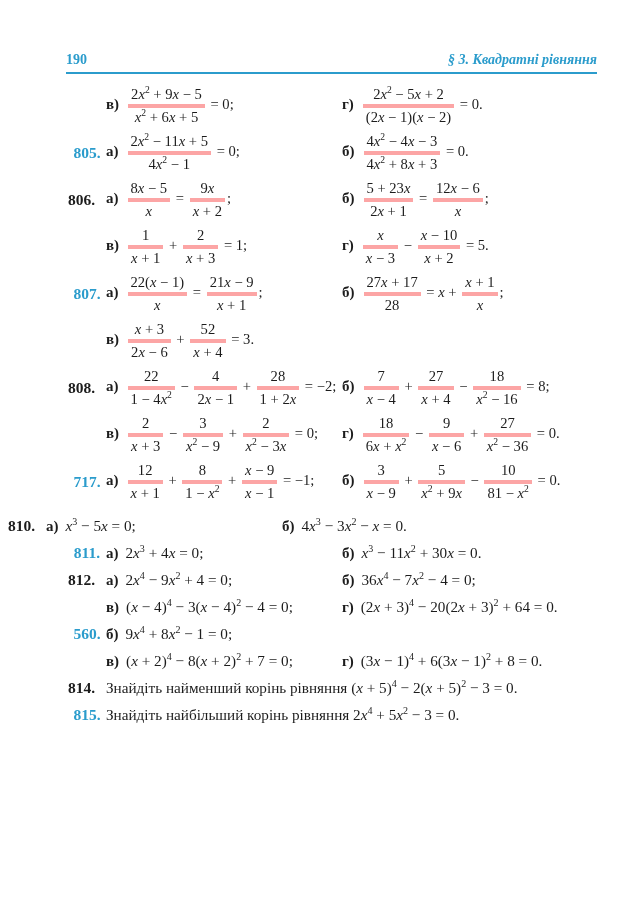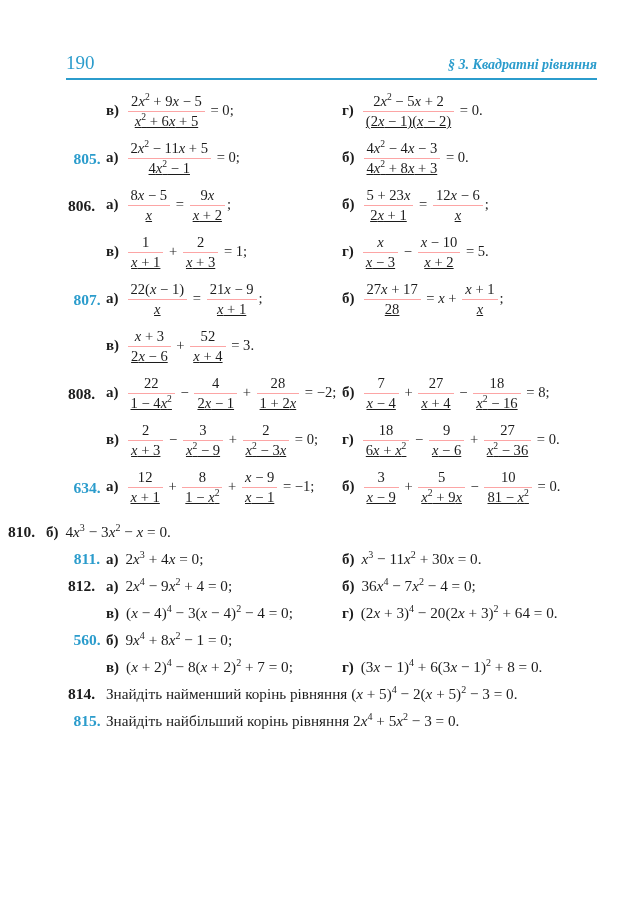--- a/index.html
+++ b/index.html
@@ -12,21 +12,21 @@
     position:relative;
   }
   
   .header{
     margin:52px 41px 0 66px;
     display:flex;justify-content:space-between;align-items:baseline;
     border-bottom:2px solid var(--accent,#2b9ccc);
     padding-bottom:4px;
   }
   .page-num{
-    font-weight:normal;font-size:19px;color:var(--accent,#2b9ccc);
+    font-weight:bold;font-size:14px;color:var(--accent,#2b9ccc);
   }
   .section-title{
     font-weight:bold;font-style:italic;font-size:14px;color:var(--accent,#2b9ccc);
   }
   
   .content{margin-top:8px;}
   .row{
     display:grid;
     grid-template-columns:38px 236px 1fr;
     align-items:center;
@@ -44,22 +44,22 @@
   .part{white-space:nowrap;font-size:14.6px;}
   .row.simple .part{font-size:15.2px;}
   .plabel{font-weight:bold;margin-right:7px;font-size:15px;}
   .expr i{font-style:italic;}
   .expr sup{font-size:0.66em;line-height:0;vertical-align:super;}
   
   .frac{
     display:inline-block;vertical-align:middle;
     text-align:center;margin:2px 2px;line-height:1.15;
   }
-  .frac .fnum{display:block;padding:0 3px 1px 3px;border-bottom:1px solid #fca5a5;}
-  .frac .fden{display:block;padding:1px 3px 0 3px;text-decoration:underline;}
+  .frac .fnum{display:block;padding:0 3px 1px 3px;border-bottom:4px solid #fca5a5;}
+  .frac .fden{display:block;padding:1px 3px 0 3px;}
 </style>
 </head>
 <body>
 
 <div class="header">
   <span class="page-num">190</span>
   <span class="section-title">§ 3. Квадратні рівняння</span>
 </div>
 
 <div class="content" id="content">
@@ -97,26 +97,27 @@
       <span class="num">808.</span>
       <span class="part"><b class="plabel">а)</b><span class="expr"><span class="frac"><span class="fnum">22</span><span class="fden">1 − 4<i>x</i><sup>2</sup></span></span><span> − </span><span class="frac"><span class="fnum">4</span><span class="fden">2<i>x</i> − 1</span></span><span> + </span><span class="frac"><span class="fnum">28</span><span class="fden">1 + 2<i>x</i></span></span><span> = −2;</span></span></span>
       <span class="part"><b class="plabel">б)</b><span class="expr"><span class="frac"><span class="fnum">7</span><span class="fden"><i>x</i> − 4</span></span><span> + </span><span class="frac"><span class="fnum">27</span><span class="fden"><i>x</i> + 4</span></span><span> − </span><span class="frac"><span class="fnum">18</span><span class="fden"><i>x</i><sup>2</sup> − 16</span></span><span> = 8;</span></span></span>
     </div>
     <div class="row">
       <span class="num"></span>
       <span class="part"><b class="plabel">в)</b><span class="expr"><span class="frac"><span class="fnum">2</span><span class="fden"><i>x</i> + 3</span></span><span> − </span><span class="frac"><span class="fnum">3</span><span class="fden"><i>x</i><sup>2</sup> − 9</span></span><span> + </span><span class="frac"><span class="fnum">2</span><span class="fden"><i>x</i><sup>2</sup> − 3<i>x</i></span></span><span> = 0;</span></span></span>
       <span class="part"><b class="plabel">г)</b><span class="expr"><span class="frac"><span class="fnum">18</span><span class="fden">6<i>x</i> + <i>x</i><sup>2</sup></span></span><span> − </span><span class="frac"><span class="fnum">9</span><span class="fden"><i>x</i> − 6</span></span><span> + </span><span class="frac"><span class="fnum">27</span><span class="fden"><i>x</i><sup>2</sup> − 36</span></span><span> = 0.</span></span></span>
     </div>
     <div class="row">
-      <span class="num accent">634.</span>
+      <span class="num accent">717.</span>
       <span class="part"><b class="plabel">а)</b><span class="expr"><span class="frac"><span class="fnum">12</span><span class="fden"><i>x</i> + 1</span></span><span> + </span><span class="frac"><span class="fnum">8</span><span class="fden">1 − <i>x</i><sup>2</sup></span></span><span> + </span><span class="frac"><span class="fnum"><i>x</i> − 9</span><span class="fden"><i>x</i> − 1</span></span><span> = −1;</span></span></span>
       <span class="part"><b class="plabel">б)</b><span class="expr"><span class="frac"><span class="fnum">3</span><span class="fden"><i>x</i> − 9</span></span><span> + </span><span class="frac"><span class="fnum">5</span><span class="fden"><i>x</i><sup>2</sup> + 9<i>x</i></span></span><span> − </span><span class="frac"><span class="fnum">10</span><span class="fden">81 − <i>x</i><sup>2</sup></span></span><span> = 0.</span></span></span>
     </div>
     <div class="row simple">
       <span class="num">810.</span>
+      <span class="part"><b class="plabel">а)</b><span class="expr"><span><i>x</i><sup>3</sup> − 5<i>x</i> = 0;</span></span></span>
       <span class="part"><b class="plabel">б)</b><span class="expr"><span>4<i>x</i><sup>3</sup> − 3<i>x</i><sup>2</sup> − <i>x</i> = 0.</span></span></span>
     </div>
     <div class="row simple">
       <span class="num accent">811.</span>
       <span class="part"><b class="plabel">а)</b><span class="expr"><span>2<i>x</i><sup>3</sup> + 4<i>x</i> = 0;</span></span></span>
       <span class="part"><b class="plabel">б)</b><span class="expr"><span><i>x</i><sup>3</sup> − 11<i>x</i><sup>2</sup> + 30<i>x</i> = 0.</span></span></span>
     </div>
     <div class="row simple">
       <span class="num">812.</span>
       <span class="part"><b class="plabel">а)</b><span class="expr"><span>2<i>x</i><sup>4</sup> − 9<i>x</i><sup>2</sup> + 4 = 0;</span></span></span>

